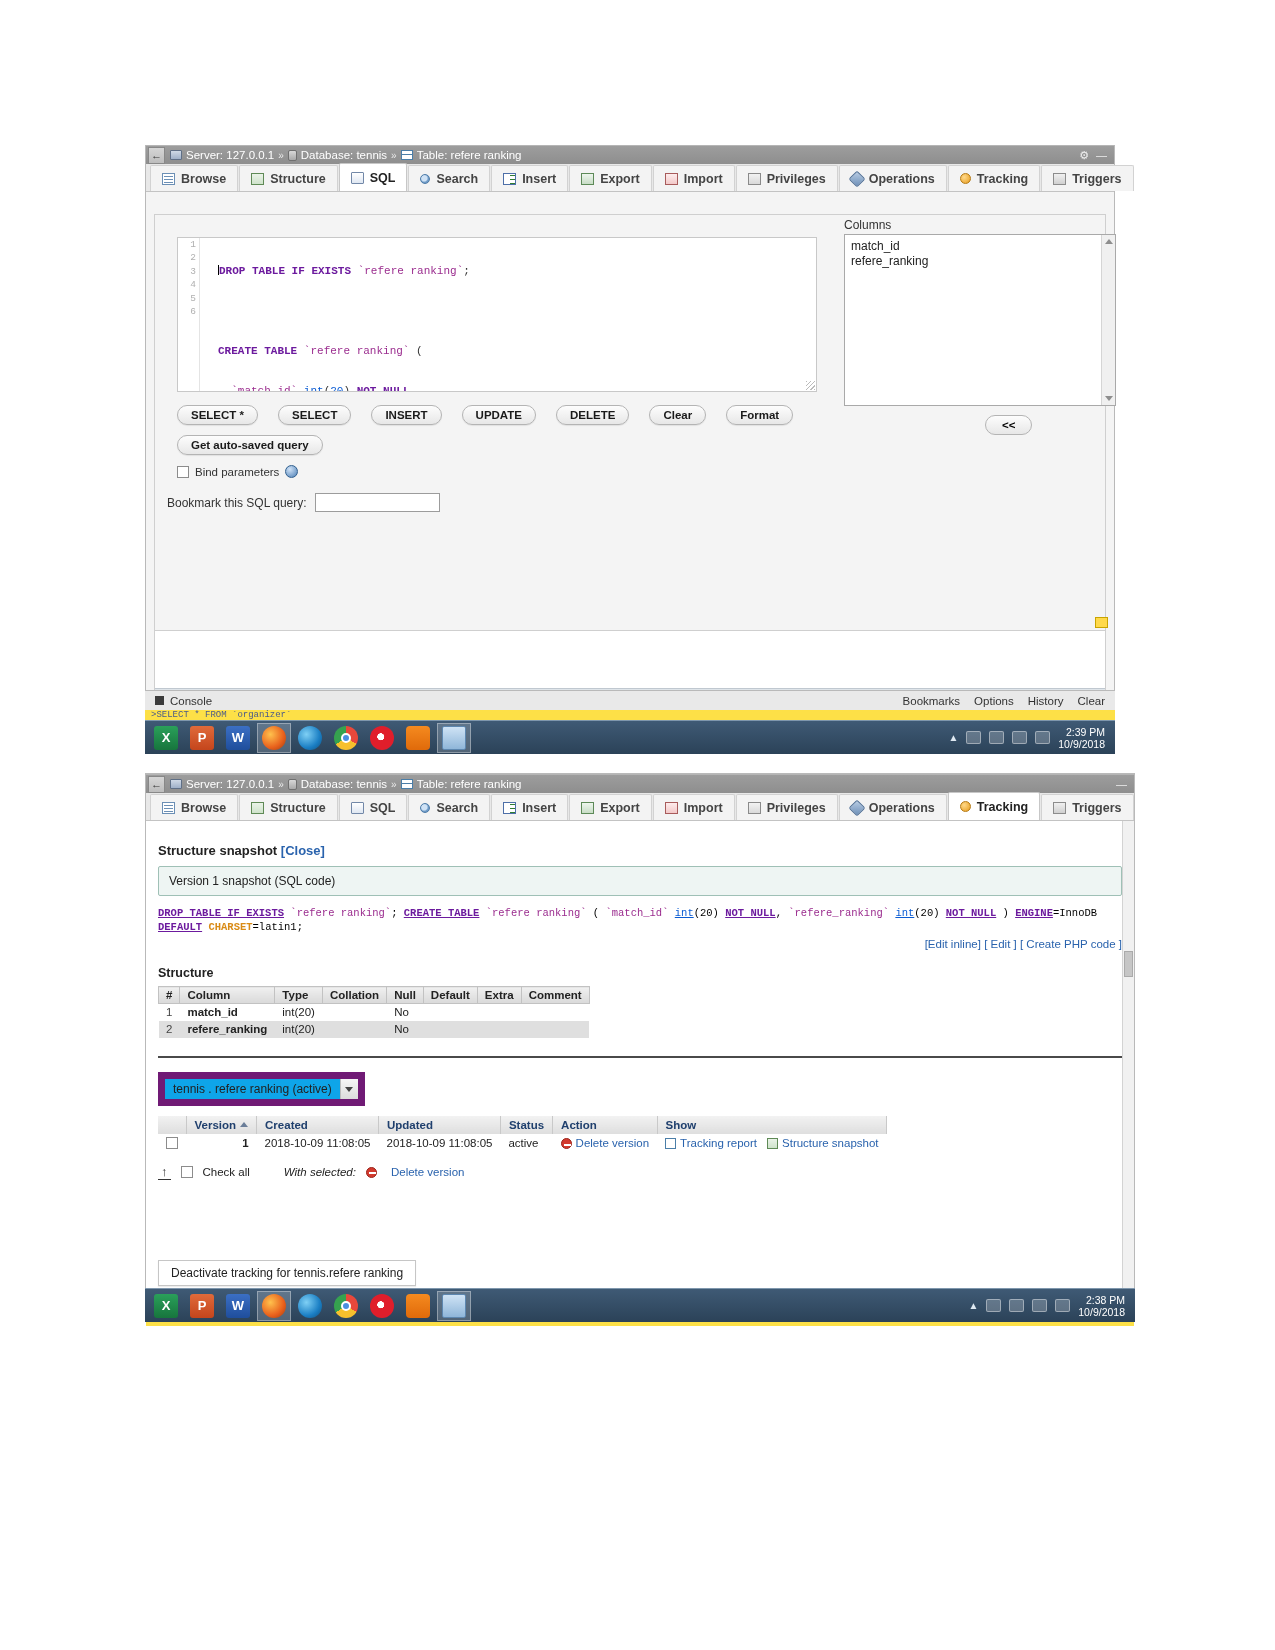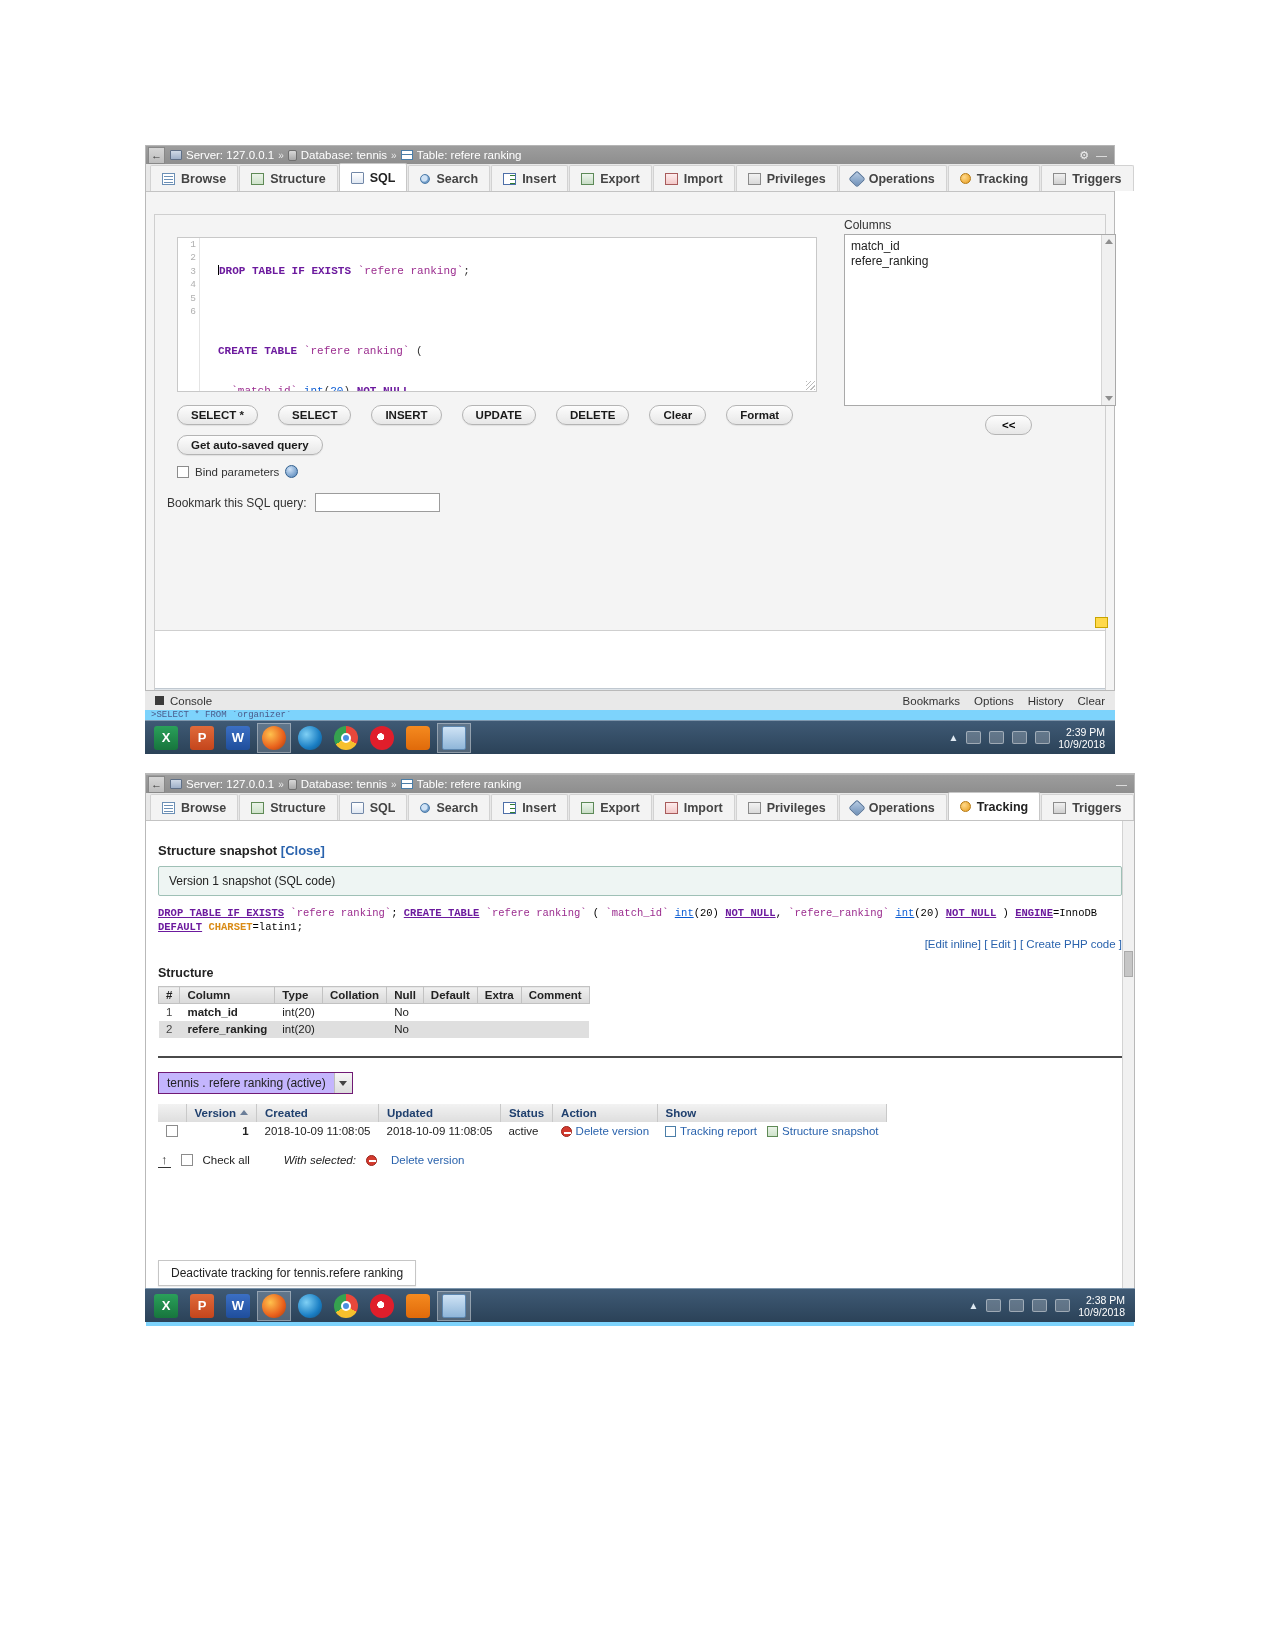--- a/index.html
+++ b/index.html
@@ -149,21 +149,21 @@
 
   .blankzone{position:absolute;left:0;right:0;top:415px;bottom:0;background:#fff;border-top:1px solid #cfcfcf;}
   .yellownote{position:absolute;right:6px;top:7px;width:13px;height:11px;background:#ffd94a;border:1px solid #c9a400;}
 
   
   .console{
     height:20px;background:#e9e9e9;border-top:1px solid #b9b9b9;
     display:flex;align-items:center;padding:0 10px;font-size:11.5px;color:#333;}
   .console .sq{width:9px;height:9px;background:#3b3b3b;margin-right:6px;}
   .console .right{margin-left:auto;display:flex;gap:14px;}
-  .consoleline{height:14px;background:#7dd3fc;font-size:9px;color:#4a5a8a;
+  .consoleline{height:14px;background:#fde047;font-size:9px;color:#4a5a8a;
     font-family:"Liberation Mono",monospace;padding-left:6px;overflow:hidden;line-height:10px;}
 
   
   .taskbar{
     height:34px;background:linear-gradient(#3f5a75,#2b4258);
     border-top:1px solid #7f97ad;
     display:flex;align-items:center;padding:0 4px;}
   .tkicon{width:34px;height:30px;margin-right:2px;display:flex;align-items:center;justify-content:center;
     border:1px solid transparent;}
   .tkicon.act{background:rgba(255,255,255,.18);border:1px solid rgba(255,255,255,.35);}
@@ -208,21 +208,21 @@
     background:linear-gradient(#f0f0f0,#d9d9d9);border:1px solid #c2c2c2;
     padding:2px 7px;font-weight:bold;color:#222;text-align:left;white-space:nowrap;}
   table.struct td{border:1px solid transparent;padding:2px 7px;color:#222;white-space:nowrap;}
   table.struct tr.r1 td{background:#ffffff;}
   table.struct tr.r2 td{background:#dfdfdf;}
   table.struct td.num{text-align:right;color:#444;}
   table.struct td.b{font-weight:bold;}
 
   .hrule{margin:18px 12px 0 12px;border-top:2px solid #4a4a4a;}
 
-  .selwrap{margin:14px 0 0 12px;display:inline-flex;align-items:stretch;border:1px solid #701a75;background:#c4b5fd;}
+  .selwrap{margin:14px 0 0 12px;display:inline-flex;align-items:stretch;border:7px solid #701a75;background:#0ea5e9;}
   .selwrap .txt{padding:3px 8px;font-size:12px;color:#222;}
   .selwrap .arw{width:18px;background:linear-gradient(#f6f6f6,#dcdcdc);border-left:1px solid #bdbdbd;
     display:flex;align-items:center;justify-content:center;}
   .selwrap .arw i{width:0;height:0;border-left:4px solid transparent;border-right:4px solid transparent;border-top:5px solid #444;display:block;}
 
   table.vers{margin:10px 0 0 12px;border-collapse:collapse;font-size:11.5px;}
   table.vers th{background:linear-gradient(#f2f2f2,#dedede);border-right:1px solid #c9c9c9;
     padding:3px 8px;text-align:left;color:#20406e;font-weight:bold;white-space:nowrap;}
   table.vers td{padding:3px 8px;white-space:nowrap;color:#222;}
   .sortar{display:inline-block;width:0;height:0;border-left:4px solid transparent;border-right:4px solid transparent;border-bottom:5px solid #6b7e99;margin-left:4px;vertical-align:2px;}

